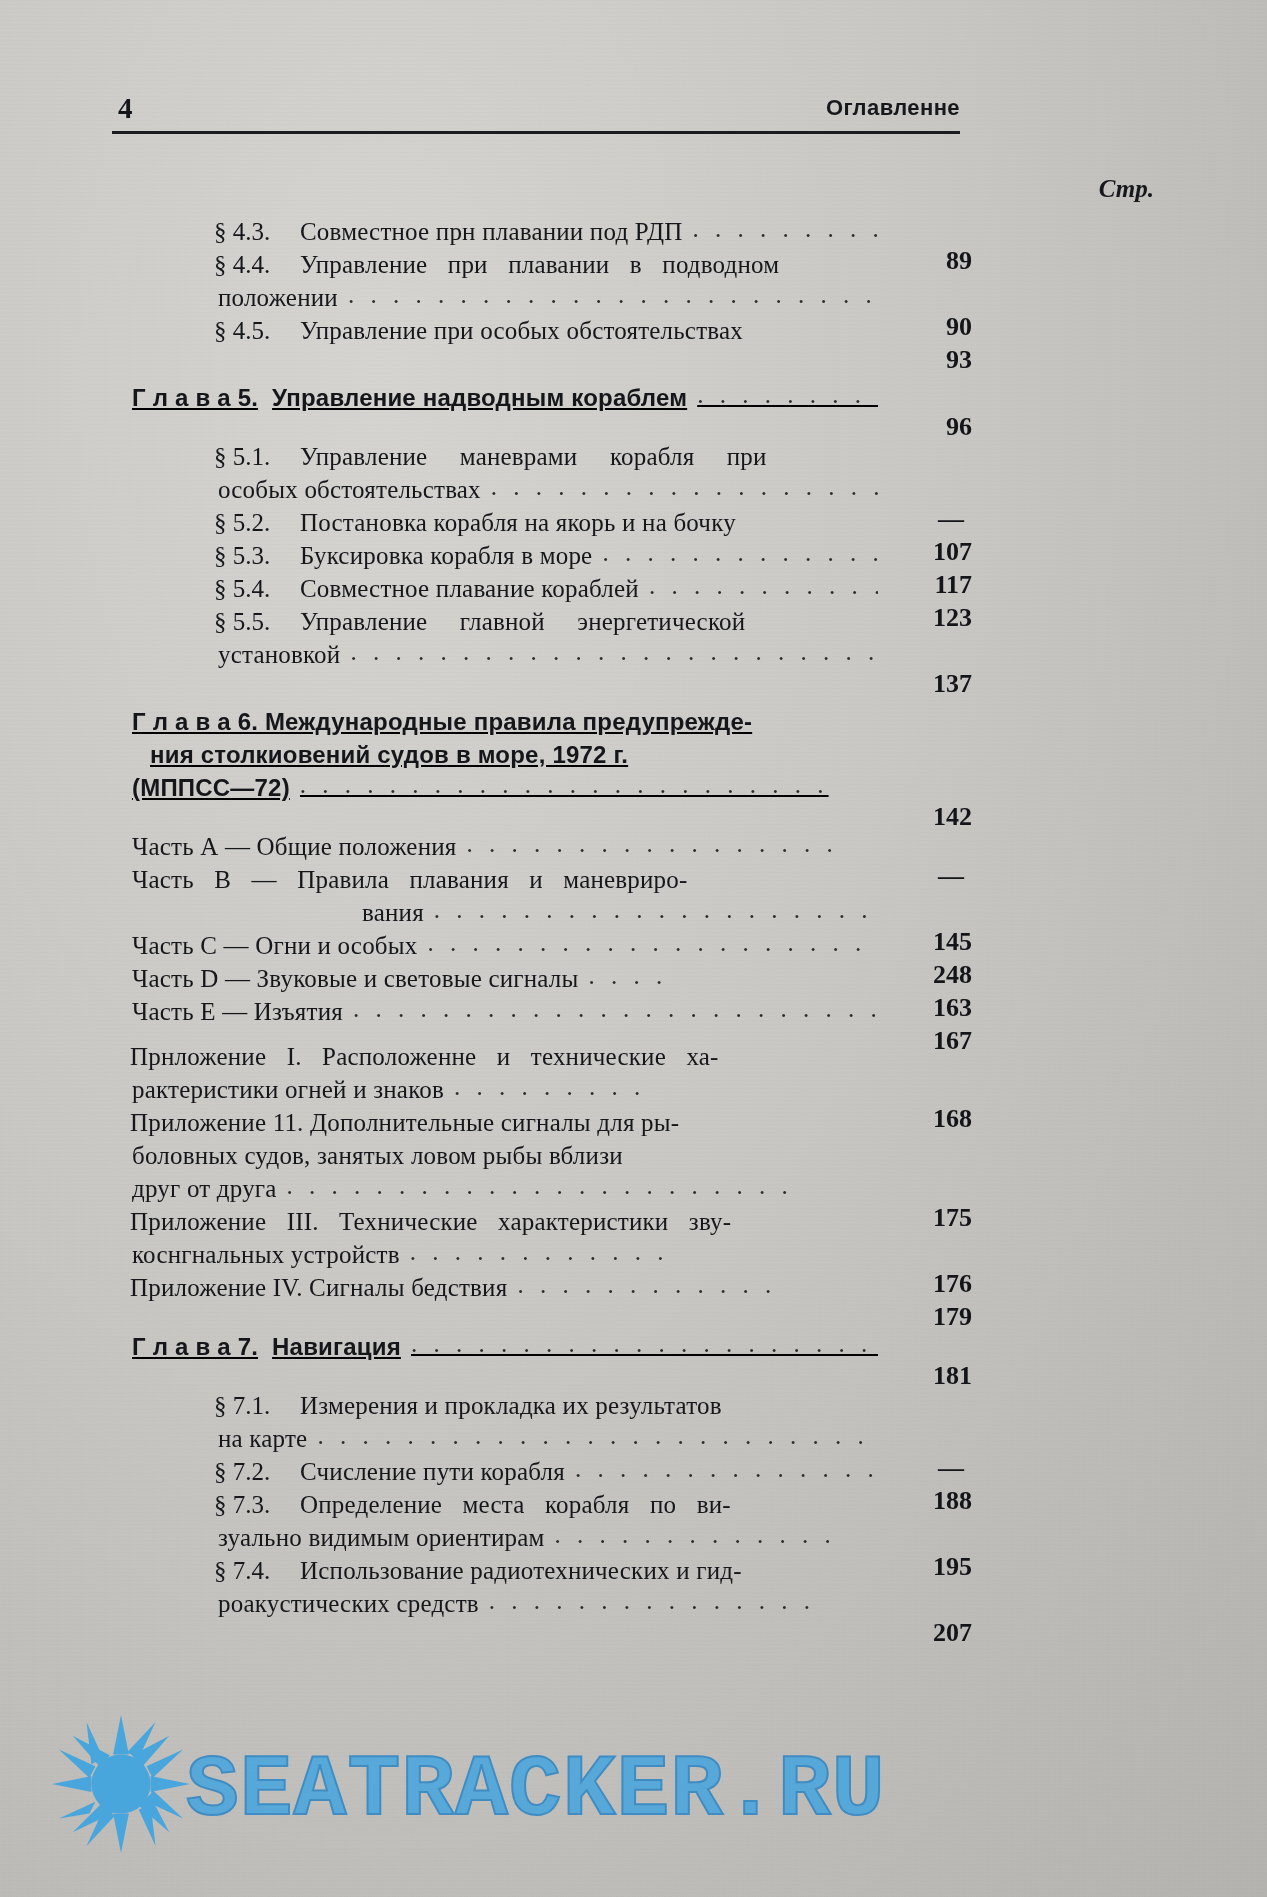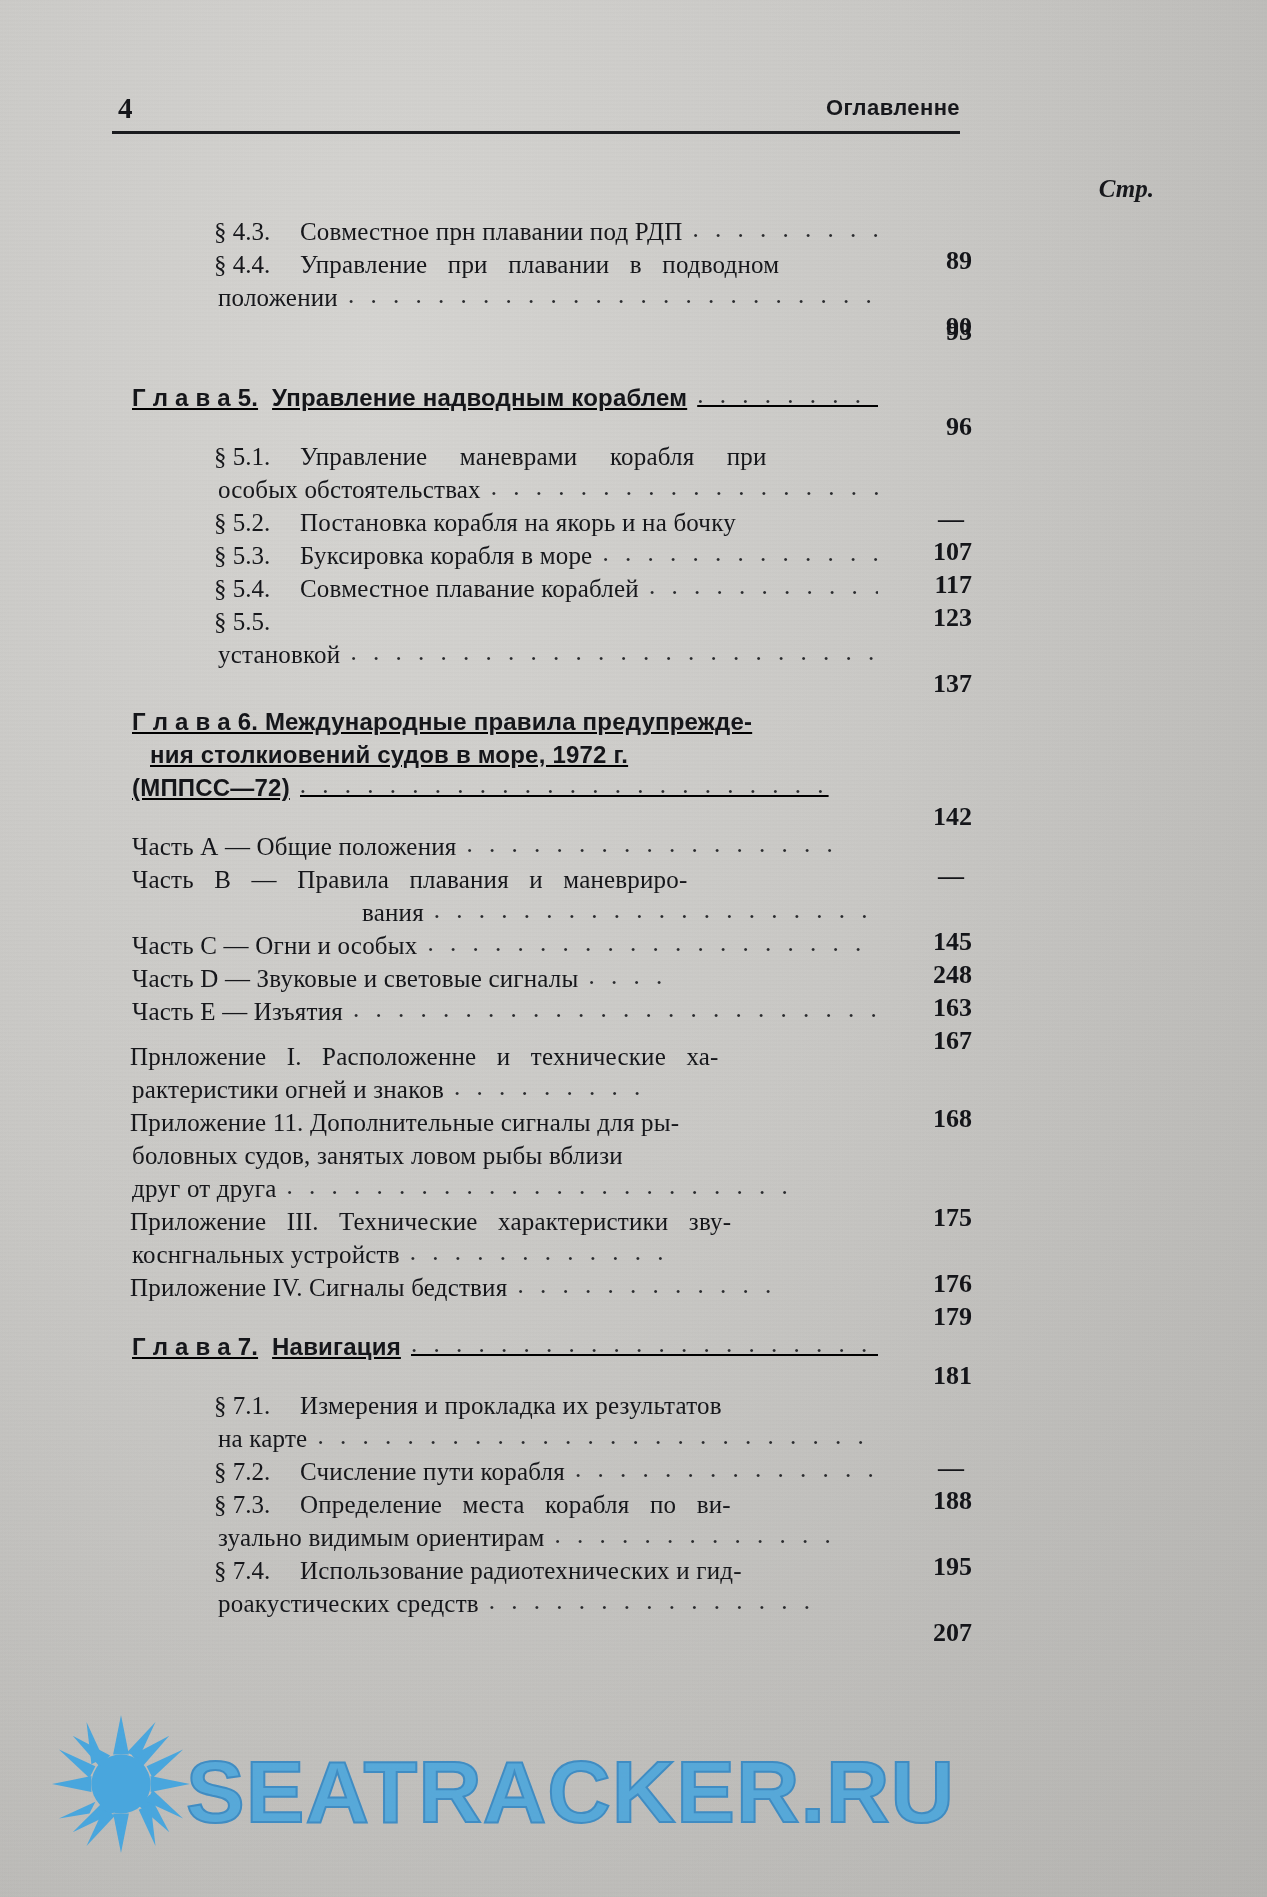--- a/index.html
+++ b/index.html
@@ -169,21 +169,21 @@
     left: 36px;
     bottom: 22px;
     width: 1200px;
     height: 190px;
     pointer-events: none;
   }
   .wm-text {
     position: absolute;
     left: 150px;
     top: 56px;
-    font-family: Liberation Sans, sans-serif;
+    font-family: Liberation Mono, monospace;
     font-weight: 700;
     font-size: 88px;
     color: #49a6dd;
     opacity: 0.88;
     letter-spacing: 1px;
     -webkit-text-stroke: 2px #2f86c4;
     white-space: nowrap;
   }
   .wm-sun {
     position: absolute;
@@ -226,20 +226,24 @@
     </div>
     <div class="row ind-3">
       <div class="left line">
         <span class="txt">положении</span>
         <span class="dots">. . . . . . . . . . . . . . . . . . . . . . . . . . . . . .</span>
       </div>
       <div class="pg">90</div>
     </div>
 
     <div class="row ind-1">
+      <div class="left line">
+        <span class="num sect">§ 4.5.</span>
+        <span class="txt">Управление при особых обстоятельствах</span>
+      </div>
       <div class="pg">93</div>
     </div>
 
     <div class="gap-l"></div>
 
     <div class="row ind-0">
       <div class="left line">
         <span class="chapter spaced">Г л а в а  5.</span>
         <span class="chapter" style="margin-left:14px">Управление надводным кораблем</span>
         <span class="dots">. . . . . . . . . . . . . . . . . . . .</span>
@@ -285,20 +289,21 @@
         <span class="num sect">§ 5.4.</span>
         <span class="txt">Совместное плавание кораблей</span>
         <span class="dots">. . . . . . . . . . . . . . .</span>
       </div>
       <div class="pg">123</div>
     </div>
 
     <div class="row ind-1">
       <div class="left line">
         <span class="num sect">§ 5.5.</span>
+        <span class="txt wordspace-xwide">Управление главной энергетической</span>
       </div>
     </div>
     <div class="row ind-3">
       <div class="left line">
         <span class="txt">установкой</span>
         <span class="dots">. . . . . . . . . . . . . . . . . . . . . . . . . .</span>
       </div>
       <div class="pg">137</div>
     </div>
 

